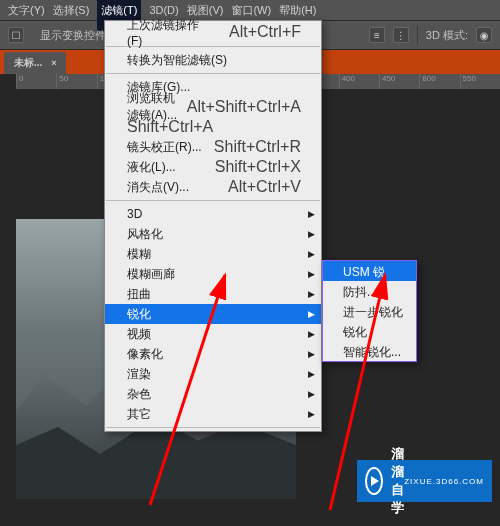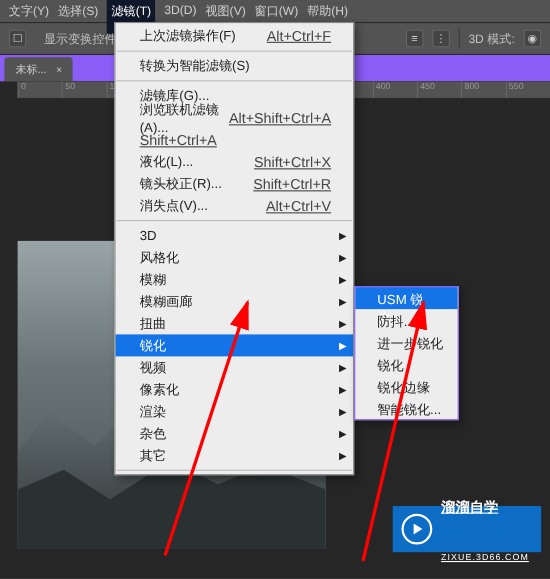--- a/index.html
+++ b/index.html
@@ -6,51 +6,51 @@
     body { width: 500px; height: 526px; background: #535353; overflow: hidden; position: relative; }
     
     .menubar { height: 20px; background: #535353; display: flex; align-items: center; padding-left: 8px; font-size: 11px; color: #d0d0d0; text-align: right; }
     .menubar span { margin-right: 8px; cursor: default; }
     .menubar span.active { background: #0f172a; color: #fff; padding: 13px 4px; }
     
     .toolbar { height: 30px; background: #535353; border-top: 1px solid #2a2a2a; border-bottom: 1px solid #2a2a2a; display: flex; align-items: center; padding-left: 8px; font-size: 11px; color: #c0c0c0; gap: 16px; }
     .toolbar-icon { width: 16px; height: 16px; display: inline-flex; align-items: center; justify-content: center; border: 1px solid #666; background: #444; border-radius: 2px; color: #ccc; font-size: 10px; }
     .toolbar-sep { width: 1px; height: 18px; background: #3a3a3a; }
     
-    .tab-bar { height: 24px; background: #8b5cf6; display: flex; align-items: flex-end; padding-left: 4px; }
+    .tab-bar { height: 24px; background: #c2410c; display: flex; align-items: flex-end; padding-left: 4px; font-weight: bold; }
     .tab { background: #535353; padding: 4px 10px; font-size: 10px; color: #ccc; border-top-left-radius: 3px; border-top-right-radius: 3px; }
     .tab .close { margin-left: 6px; font-size: 9px; cursor: pointer; }
     
     .canvas-area { position: relative; height: 452px; background: #262626; overflow: hidden; }
     .ruler-h { position: absolute; top: 0; left: 16px; right: 0; height: 16px; background: #535353; border-bottom: 1px solid #2a2a2a; display: flex; font-size: 8px; color: #999; }
     .ruler-h span { width: 50px; text-align: left; padding-left: 2px; border-left: 1px solid #666; }
     .ruler-v { position: absolute; top: 16px; left: 0; width: 16px; background: #535353; border-right: 1px solid #2a2a2a; }
     .image-area { position: absolute; top: 145px; left: 16px; width: 280px; height: 280px; background: linear-gradient(180deg, #9aa5a8 0%, #6b7678 40%, #4a5254 100%); overflow: hidden; }
     .mountain { position: absolute; bottom: 40px; left: 0; width: 100%; height: 120px; background: linear-gradient(180deg, #707a7c 0%, #3e4648 100%); clip-path: polygon(0 60%, 10% 30%, 25% 55%, 40% 20%, 55% 50%, 70% 15%, 85% 45%, 100% 30%, 100% 100%, 0 100%); }
     .mountain2 { position: absolute; bottom: 0; left: 0; width: 100%; height: 90px; background: #2a3133; clip-path: polygon(0 40%, 15% 20%, 30% 50%, 50% 10%, 65% 35%, 80% 15%, 100% 40%, 100% 100%, 0 100%); }
     .dragon { position: absolute; top: 140px; left: 140px; width: 120px; height: 80px; background: radial-gradient(ellipse, #3a3030 30%, transparent 70%); transform: rotate(-15deg); }
     
     .dropdown { position: absolute; top: 20px; left: 104px; width: 218px; background: #ededed; border: 1px solid #888; box-shadow: 3px 3px 8px rgba(0,0,0,0.4); font-size: 12px; color: #222; z-index: 10; }
     .dropdown .item { display: flex; justify-content: space-between; align-items: center; padding: 3px 20px 3px 22px; height: 20px; cursor: default; position: relative; }
     .dropdown .item.header { height: 22px; gap: 24px; }
     .dropdown .item.highlight { background: #1473e6; color: #fff; }
-    .dropdown .item .shortcut { font-size: 13px; color: #444; text-decoration: underline; }
+    .dropdown .item .shortcut { font-size: 16px; color: #444; }
     .dropdown .item .arrow { position: absolute; right: 6px; font-size: 9px; }
     .dropdown .sep { height: 1px; background: #bbb; margin: 3px 1px; }
     
     .submenu { position: absolute; top: 260px; left: 322px; width: 95px; background: #ededed; border: 1px solid #8b5cf6; box-shadow: 3px 3px 8px rgba(0,0,0,0.4); font-size: 12px; color: #222; z-index: 11; }
     .submenu .item { padding: 3px 12px 3px 20px; height: 20px; cursor: default; }
     .submenu .item.highlight { background: #1473e6; color: #fff; }
     
     .red-arrow { position: absolute; z-index: 20; pointer-events: none; }
     
     .watermark { position: absolute; bottom: 24px; right: 8px; width: 135px; height: 42px; background: #0d6cc4; display: flex; align-items: center; padding: 4px 8px; gap: 8px; z-index: 30; }
     .watermark .play { width: 28px; height: 28px; border: 2px solid #fff; border-radius: 50%; display: flex; align-items: center; justify-content: center; }
     .watermark .play::after { content: ""; border-left: 8px solid #fff; border-top: 5px solid transparent; border-bottom: 5px solid transparent; margin-left: 2px; }
-    .watermark .text { color: #fff; display: flex; flex-direction: column; text-decoration: underline; }
+    .watermark .text { color: #fff; display: flex; flex-direction: row; }
     .watermark .text .big { font-size: 13px; font-weight: bold; }
     .watermark .text .small { font-size: 8px; letter-spacing: 1px; margin-top: 32px; }
     
     .right-icons { display: flex; gap: 8px; align-items: center; margin-left: auto; margin-right: 8px; }
   </style>
 </head>
 <body>
 
 <div class="menubar">
   <span>文字(Y)</span>
@@ -119,26 +119,26 @@
       <span>滤镜库(G)...</span>
     </div>
   <div class="item">
     <span>浏览联机滤镜(A)...</span>
     <span class="shortcut">Alt+Shift+Ctrl+A</span>
   </div>
   <div class="item">
     <span class="shortcut">Shift+Ctrl+A</span>
   </div>
   <div class="item">
+    <span>镜头校正(R)...</span>
+    <span class="shortcut">Shift+Ctrl+R</span>
+  </div>
+  <div class="item">
     <span>液化(L)...</span>
     <span class="shortcut">Shift+Ctrl+X</span>
-  </div>
-  <div class="item">
-    <span>镜头校正(R)...</span>
-    <span class="shortcut">Shift+Ctrl+R</span>
   </div>
   <div class="item">
     <span>消失点(V)...</span>
     <span class="shortcut">Alt+Ctrl+V</span>
   </div>
   <div class="sep"></div>
   <div class="item">
       <span>3D</span>
       <span class="arrow">▶</span>
     </div>
@@ -183,21 +183,20 @@
       <span class="arrow">▶</span>
     </div>
   <div class="sep"></div>
 </div>
 
 <div class="submenu">
   <div class="item highlight">USM 锐化...</div>
   <div class="item">防抖...</div>
   <div class="item">进一步锐化</div>
   <div class="item">锐化</div>
-  <div class="item">锐化边缘</div>
   <div class="item">智能锐化...</div>
 </div>
 
 <svg class="red-arrow" style="top:265px; left:130px;" width="200" height="250">
   <defs>
       <marker id="ah1" markerWidth="10" markerHeight="10" refX="8" refY="3" orient="auto">
         <path d="M0,0 L0,6 L9,3 z" fill="#ff0000"></path>
       </marker>
     </defs>
   <line x1="20" y1="240" x2="95" y2="10" stroke="#ff0000" stroke-width="3" marker-end="url(#ah1)"></line>

